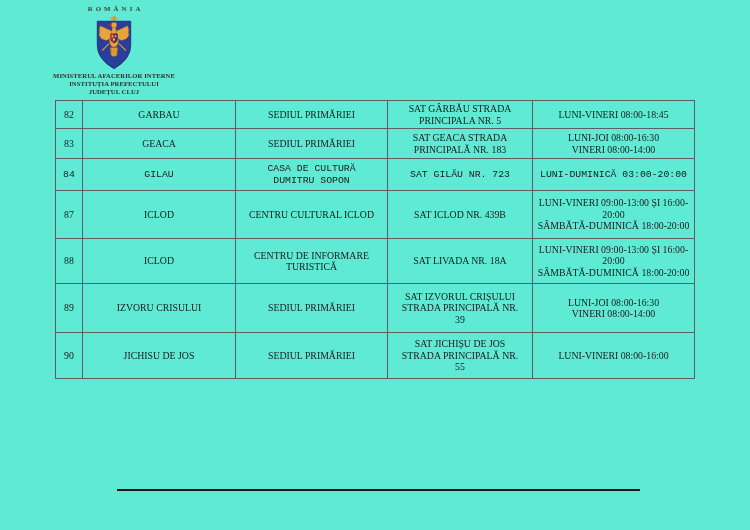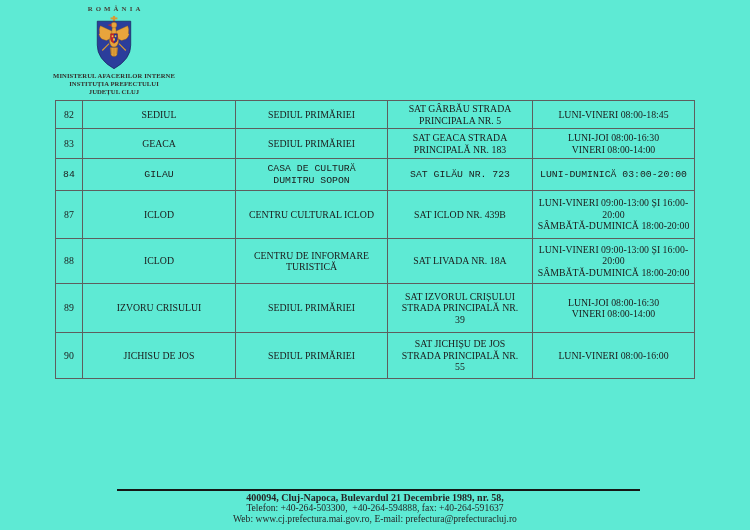--- a/index.html
+++ b/index.html
@@ -146,21 +146,21 @@
     <colgroup>
       <col class="col-nr">
         <col class="col-loc">
         <col class="col-place">
         <col class="col-addr">
         <col class="col-sched">
     </colgroup>
     <tbody>
       <tr style="height:28px;">
         <td>82</td>
-        <td>SEDIUL</td>
+        <td>GARBAU</td>
         <td>SEDIUL PRIMĂRIEI</td>
         <td>SAT GÂRBĂU STRADA
 PRINCIPALA NR. 5</td>
         <td>LUNI-VINERI 08:00-18:45</td>
       </tr>
       <tr style="height:30px;">
         <td>83</td>
         <td>GEACA</td>
         <td>SEDIUL PRIMĂRIEI</td>
         <td>SAT GEACA STRADA
@@ -211,19 +211,14 @@
         <td>SEDIUL PRIMĂRIEI</td>
         <td>SAT JICHIȘU DE JOS
 STRADA PRINCIPALĂ NR.
 55</td>
         <td>LUNI-VINERI 08:00-16:00</td>
       </tr>
     </tbody>
   </table>
 
   <div class="footer-rule"></div>
-  <div class="footer">
-    <div class="footer-line footer-address">400094, Cluj-Napoca, Bulevardul 21 Decembrie 1989, nr. 58,</div>
-    <div class="footer-line footer-phone">Telefon: +40-264-503300,  +40-264-594888, fax: +40-264-591637</div>
-    <div class="footer-line footer-web">Web: www.cj.prefectura.mai.gov.ro, E-mail: prefectura@prefecturacluj.ro</div>
-  </div>
 
 </div>
 
 </body></html>

